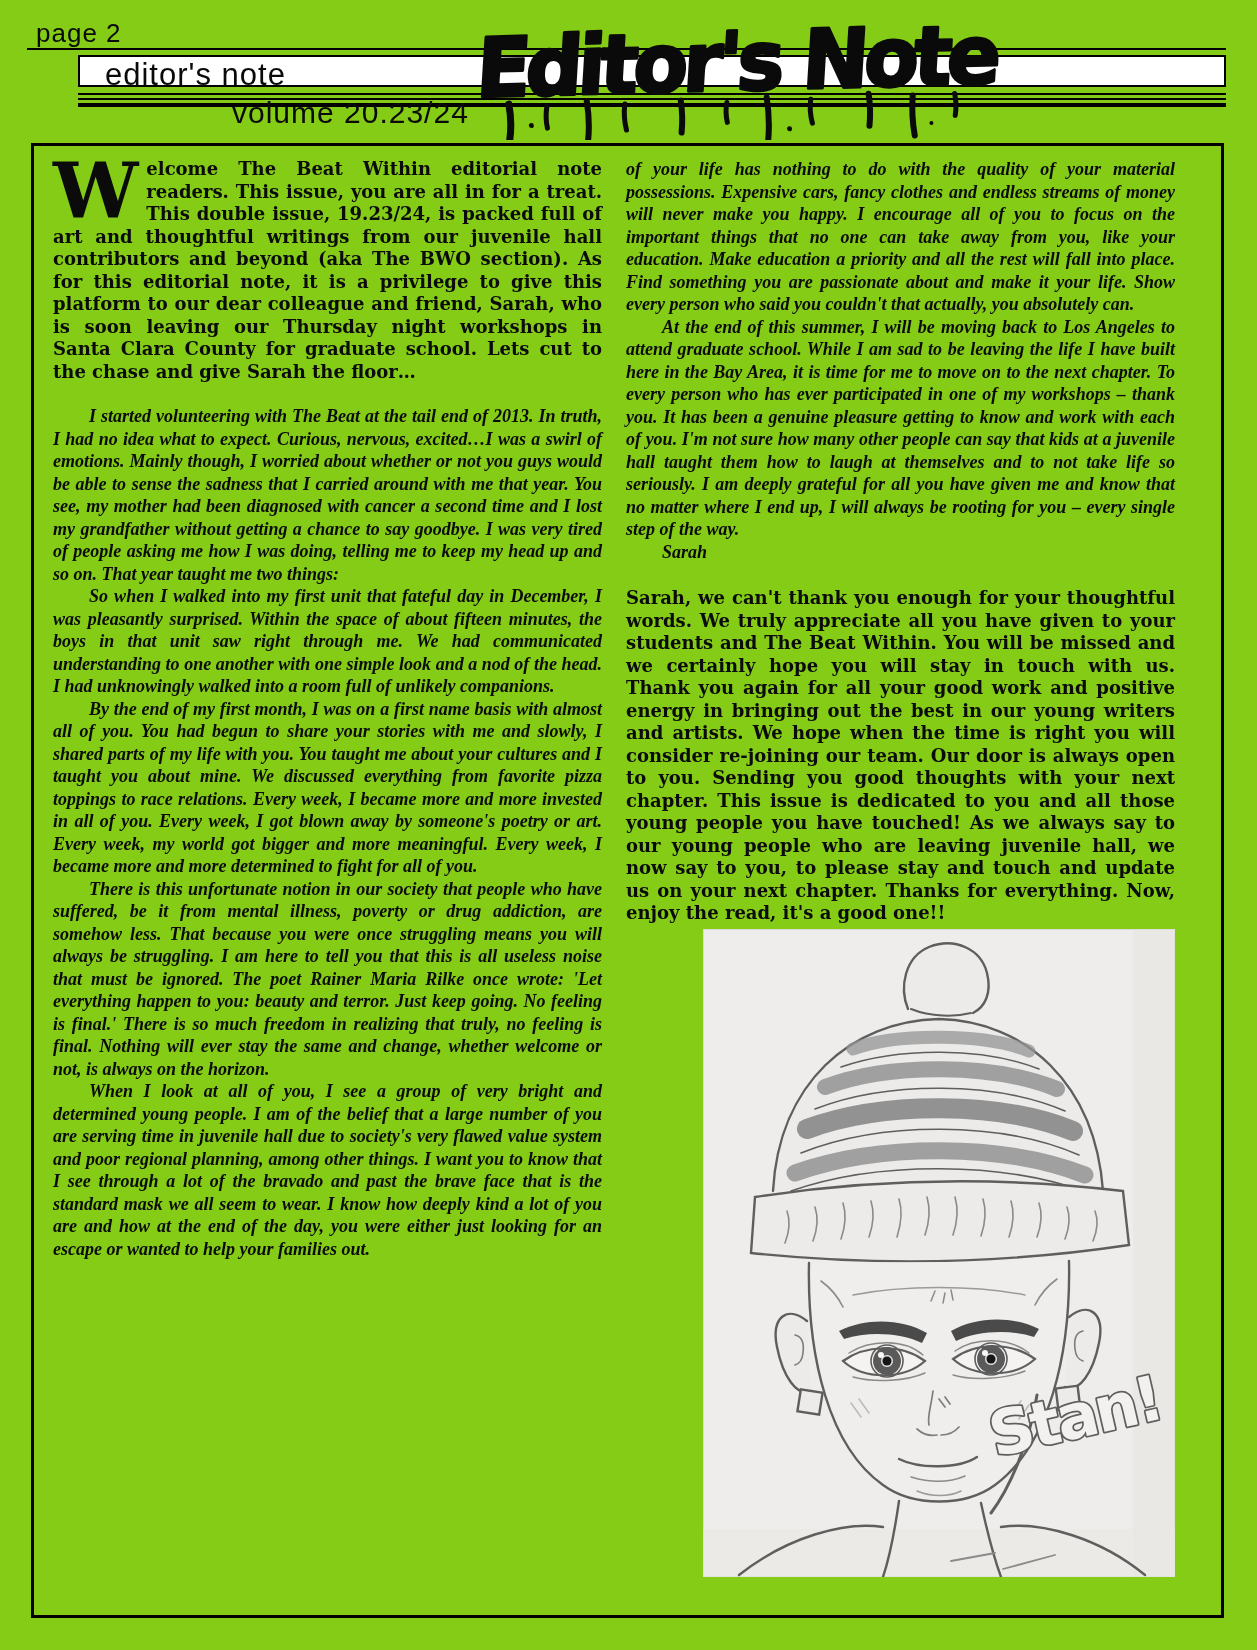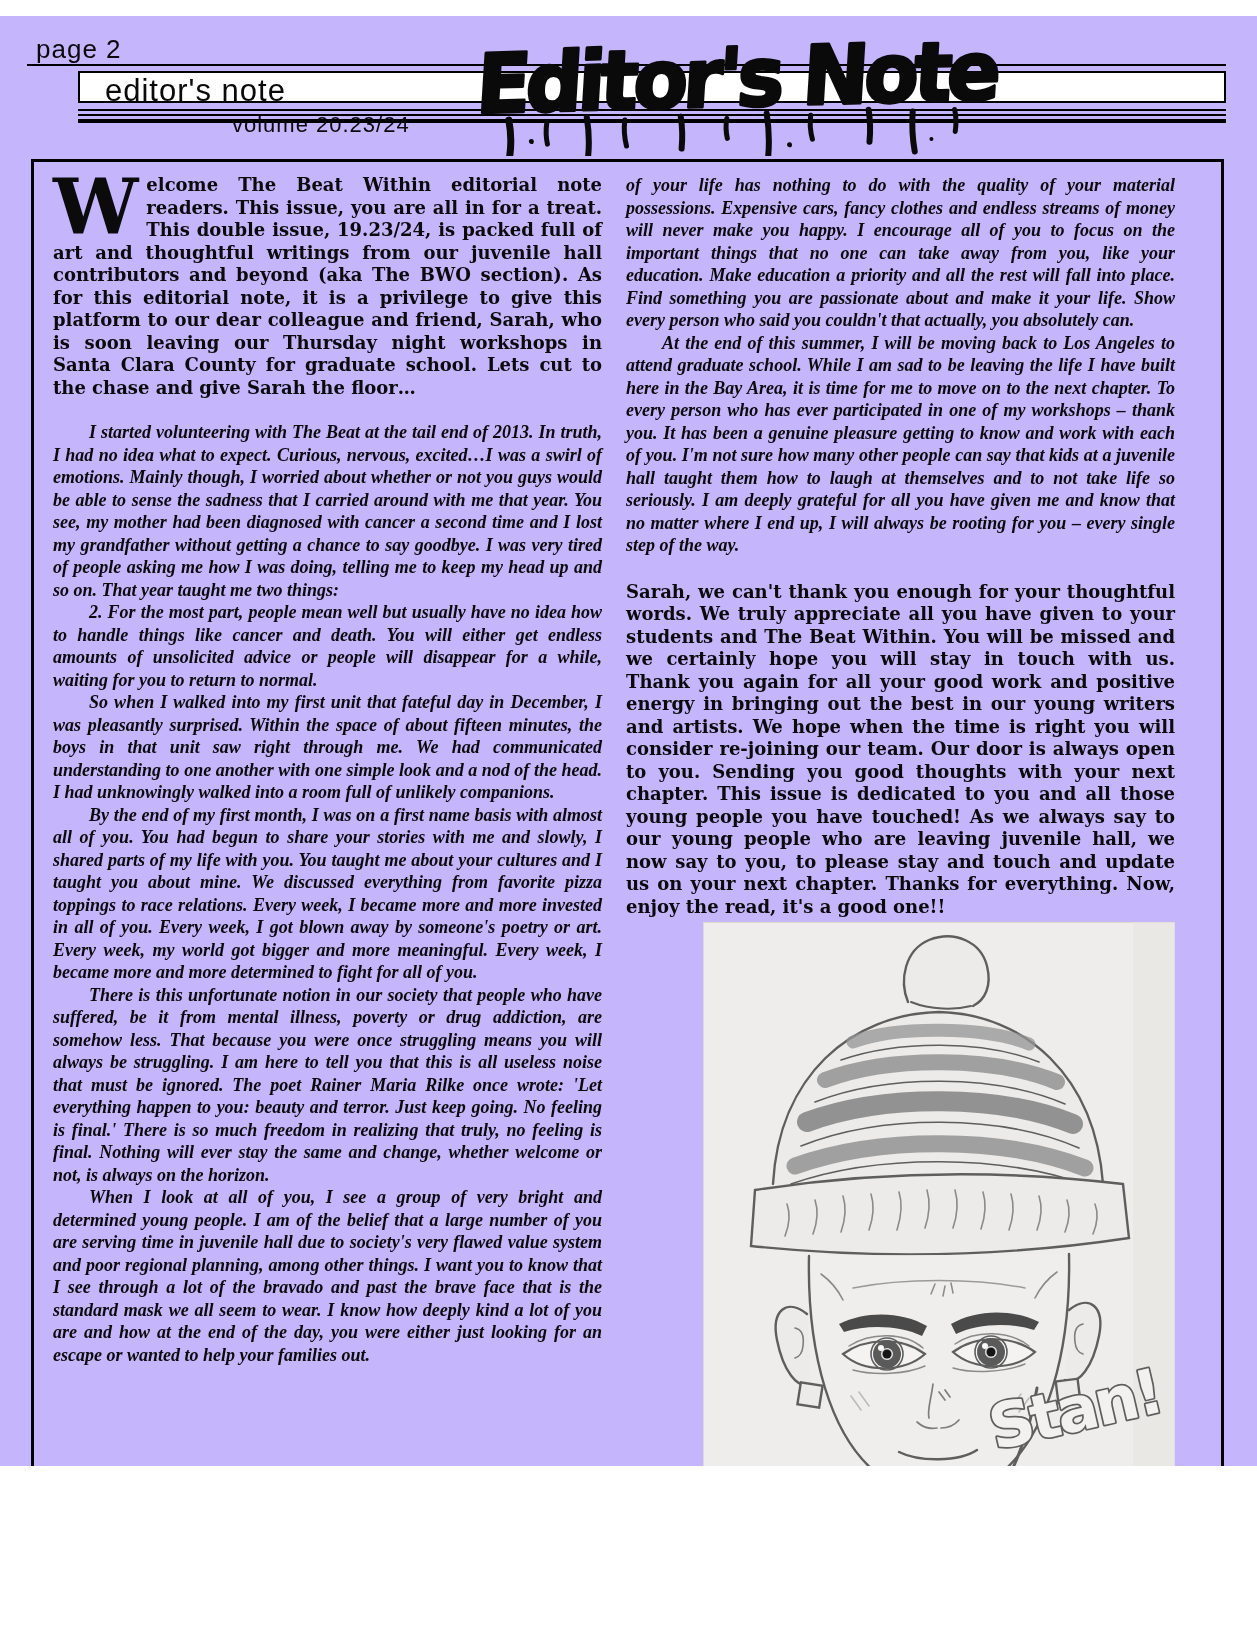--- a/index.html
+++ b/index.html
@@ -1,31 +1,31 @@
 <!DOCTYPE html>
 <html><head>
 <meta charset="utf-8">
 <style>
   html,body{margin:0;padding:0;background:#ffffff;}
-  .page{position:relative;width:1257px;height:1450px;background:#c4b5fd;overflow:hidden;
-        font-family:"DejaVu Serif", serif;color:#000;margin-top:16px;}
+  .page{position:relative;width:1257px;height:1650px;background:#84cc16;overflow:hidden;
+        font-family:"DejaVu Serif", serif;color:#000;}
 
   
   .page-label{position:absolute;left:36px;top:18px;font-family:"Liberation Sans",sans-serif;
               font-size:26px;letter-spacing:1px;color:#0a0a0a;}
   .rule-page{position:absolute;left:27px;top:48px;width:1199px;height:2px;background:#000;}
   .note-box{position:absolute;left:78px;top:55px;width:1148px;height:32px;border:2px solid #000;
             background:#fff;box-sizing:border-box;}
   .note-box-label{position:absolute;left:25px;top:0px;font-family:"Liberation Sans",sans-serif;
                   font-size:31px;letter-spacing:1px;color:#0a0a0a;}
   .rule-a{position:absolute;left:78px;top:93px;width:1148px;height:2px;background:#000;}
   .rule-b{position:absolute;left:78px;top:98px;width:1148px;height:2px;background:#000;}
   .rule-c{position:absolute;left:78px;top:103px;width:1148px;height:4px;background:#000;}
   .volume-label{position:absolute;left:232px;top:96px;font-family:"Liberation Sans",sans-serif;
-                font-size:22px;letter-spacing:1px;color:#0a0a0a;}
+                font-size:30px;letter-spacing:1px;color:#0a0a0a;}
   .graffiti-wrap{position:absolute;left:468px;top:2px;width:548px;height:138px;}
 
   
   .frame{position:absolute;left:31px;top:143px;width:1193px;height:1475px;border:3px solid #000;
          box-sizing:border-box;overflow:hidden;}
   .cols{display:flex;gap:24px;padding:12px 19px 0 19px;}
   .col{width:549px;}
 
   .col p{margin:0;font-size:18px;line-height:22.5px;text-align:justify;
          text-indent:36px;font-weight:bold;color:#0b0b0b;}
@@ -81,31 +81,31 @@
     </svg>
   </div>
 
   <div class="frame">
     <div class="cols">
 
       <div class="col">
         <p class="flush"><span class="dropcap">W</span><span>elcome The Beat Within editorial note readers. This issue, you are all in for a treat. This double issue, 19.23/24, is packed full of art and thoughtful writings from our juvenile hall contributors and beyond (aka The BWO section). As for this editorial note, it is a privilege to give this platform to our dear colleague and friend, Sarah, who is soon leaving our Thursday night workshops in Santa Clara County for graduate school.  Lets cut to the chase and give Sarah the floor…</span></p>
         <div class="gap-1"></div>
         <p class="letter">I started volunteering with The Beat at the tail end of 2013.  In truth, I had no idea what to expect.  Curious, nervous, excited…I was a swirl of emotions.  Mainly though, I worried about whether or not you guys would be able to sense the sadness that I carried around with me that year. You see, my mother had been diagnosed with cancer a second time and I lost my grandfather without getting a chance to say goodbye. I was very tired of people asking me how I was doing, telling me to keep my head up and so on. That year taught me two things:</p>
-        <p class="letter">2. For the most part, people mean well but usually have no idea how to handle things like cancer and death. You will either get endless amounts of unsolicited advice or people will disappear for a while, waiting for you to return to normal.</p>
         <p class="letter">So when I walked into my first unit that fateful day in December, I was pleasantly surprised. Within the space of about fifteen minutes, the boys in that unit saw right through me. We had communicated understanding to one another with one simple look and a nod of the head.  I had unknowingly walked into a room full of unlikely companions.</p>
         <p class="letter">By the end of my first month, I was on a first name basis with almost all of you. You had begun to share your stories with me and slowly, I shared parts of my life with you. You taught me about your cultures and I taught you about mine. We discussed everything from favorite pizza toppings to race relations. Every week, I became more and more invested in all of you. Every week, I got blown away by someone's poetry or art. Every week, my world got bigger and more meaningful. Every week, I became more and more determined to fight for all of you.</p>
         <p class="letter">There is this unfortunate notion in our society that people who have suffered, be it from mental illness, poverty or drug addiction, are somehow less. That because you were once struggling means you will always be struggling. I am here to tell you that this is all useless noise that must be ignored. The poet Rainer Maria Rilke once wrote: 'Let everything happen to you: beauty and terror. Just keep going. No feeling is final.' There is so much freedom in realizing that truly, no feeling is final.  Nothing will ever stay the same and change, whether welcome or not, is always on the horizon.</p>
         <p class="letter">When I look at all of you, I see a group of very bright and determined young people. I am of the belief that a large number of you are serving time in juvenile hall due to society's very flawed value system and poor regional planning, among other things. I want you to know that I see through a lot of the bravado and past the brave face that is the standard mask we all seem to wear. I know how deeply kind a lot of you are and how at the end of the day, you were either just looking for an escape or wanted to help your families out.</p>
 
       </div>
 
       <div class="col">
         <p class="letter flush">of your life has nothing to do with the quality of your material possessions. Expensive cars, fancy clothes and endless streams of money will never make you happy. I encourage all of you to focus on the important things that no one can take away from you, like your education. Make education a priority and all the rest will fall into place. Find something you are passionate about and make it your life. Show every person who said you couldn't that actually, you absolutely can.</p>
         <p class="letter">At the end of this summer, I will be moving back to Los Angeles to attend graduate school. While I am sad to be leaving the life I have built here in the Bay Area, it is time for me to move on to the next chapter. To every person who has ever participated in one of my workshops – thank you. It has been a genuine pleasure getting to know and work with each of you. I'm not sure how many other people can say that kids at a juvenile hall taught them how to laugh at themselves and to not take life so seriously. I am deeply grateful for all you have given me and know that no matter where I end up, I will always be rooting for you – every single step of the way.</p>
+        <p class="letter">Sarah</p>
         <div class="gap-2"></div>
         <p class="flush">Sarah, we can't thank you enough for your thoughtful words. We truly appreciate all you have given to your students and The Beat Within. You will be missed and we certainly hope you will stay in touch with us.  Thank you again for all your good work and positive energy in bringing out the best in our young writers and artists. We hope when the time is right you will consider re-joining our team. Our door is always open to you. Sending you good thoughts with your next chapter. This issue is dedicated to you and all those young people you have touched! As we always say to our young people who are leaving juvenile hall, we now say to you, to please stay and touch and update us on your next chapter. Thanks for everything. Now, enjoy the read, it's a good one!!</p>
 
         <div class="sketch">
           <svg width="472" height="648" viewBox="0 0 472 648">
 
             <rect x="0" y="0" width="472" height="648" fill="#efedeb"></rect>
             <rect x="0" y="0" width="472" height="648" fill="none" stroke="#dcdad7" stroke-width="2"></rect>
             <rect x="430" y="0" width="42" height="648" fill="#e6e4e1" opacity="0.6"></rect>
             <rect x="0" y="600" width="472" height="48" fill="#e9e7e4" opacity="0.5"></rect>

